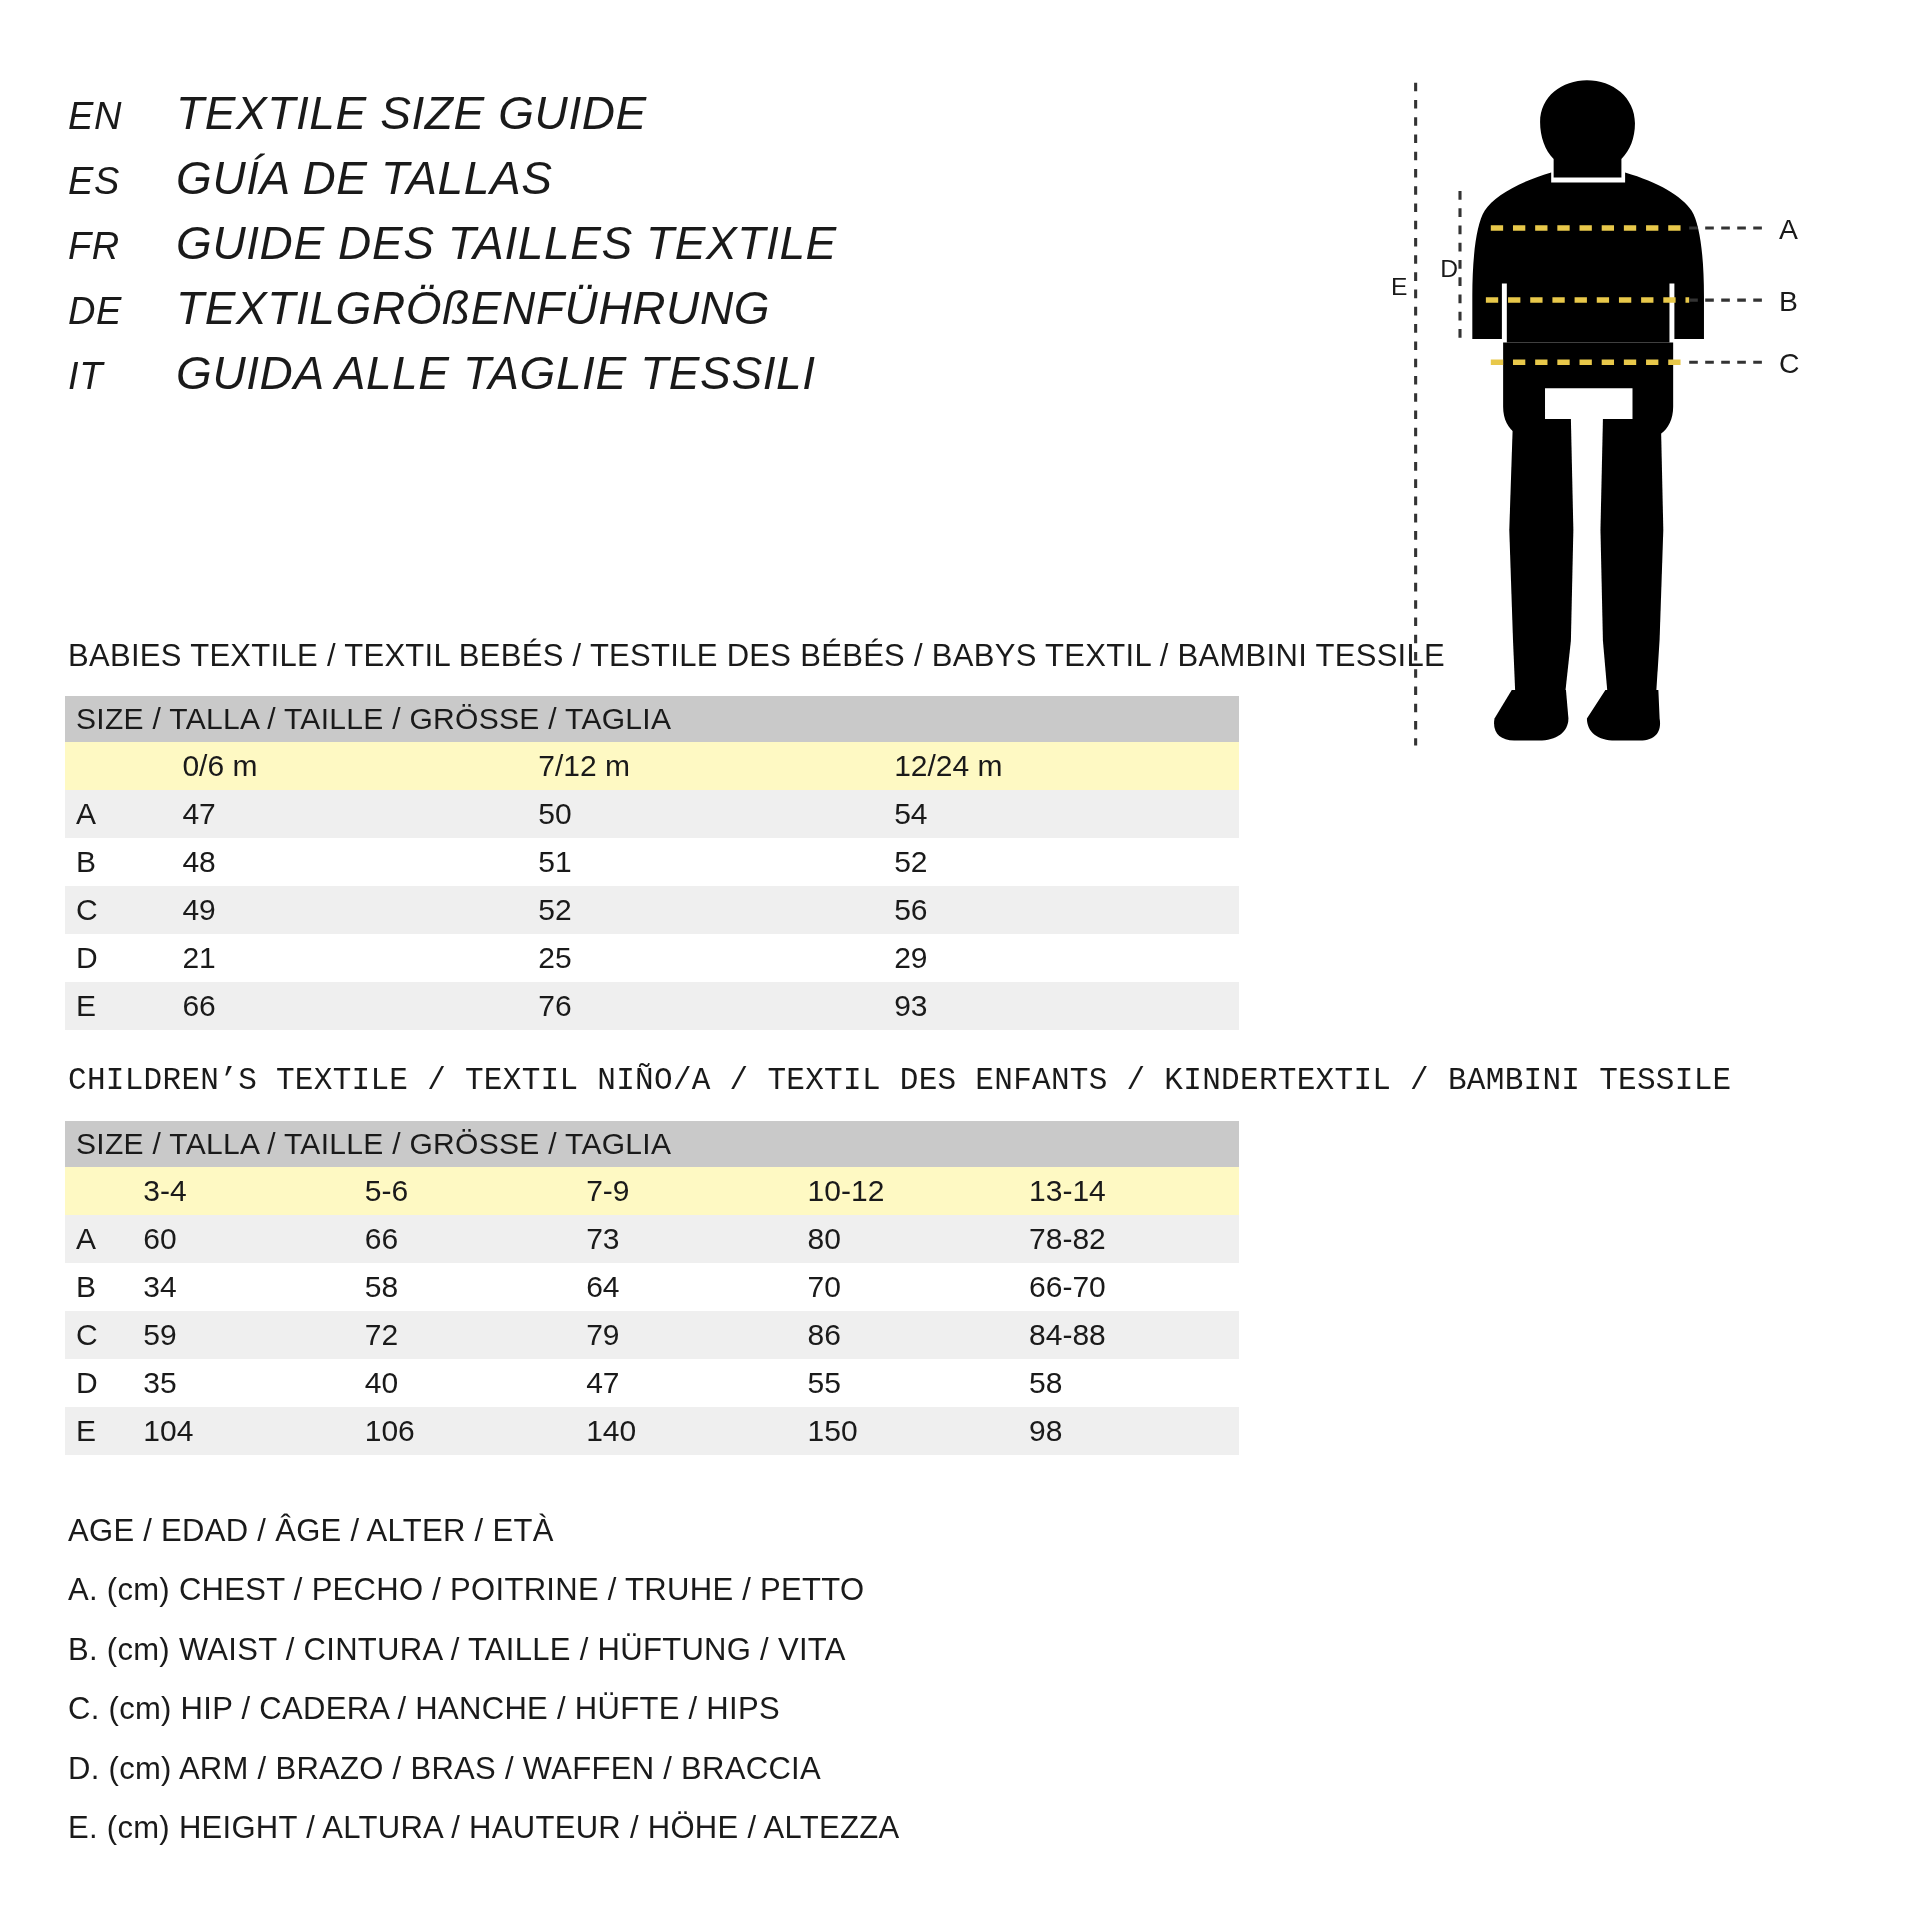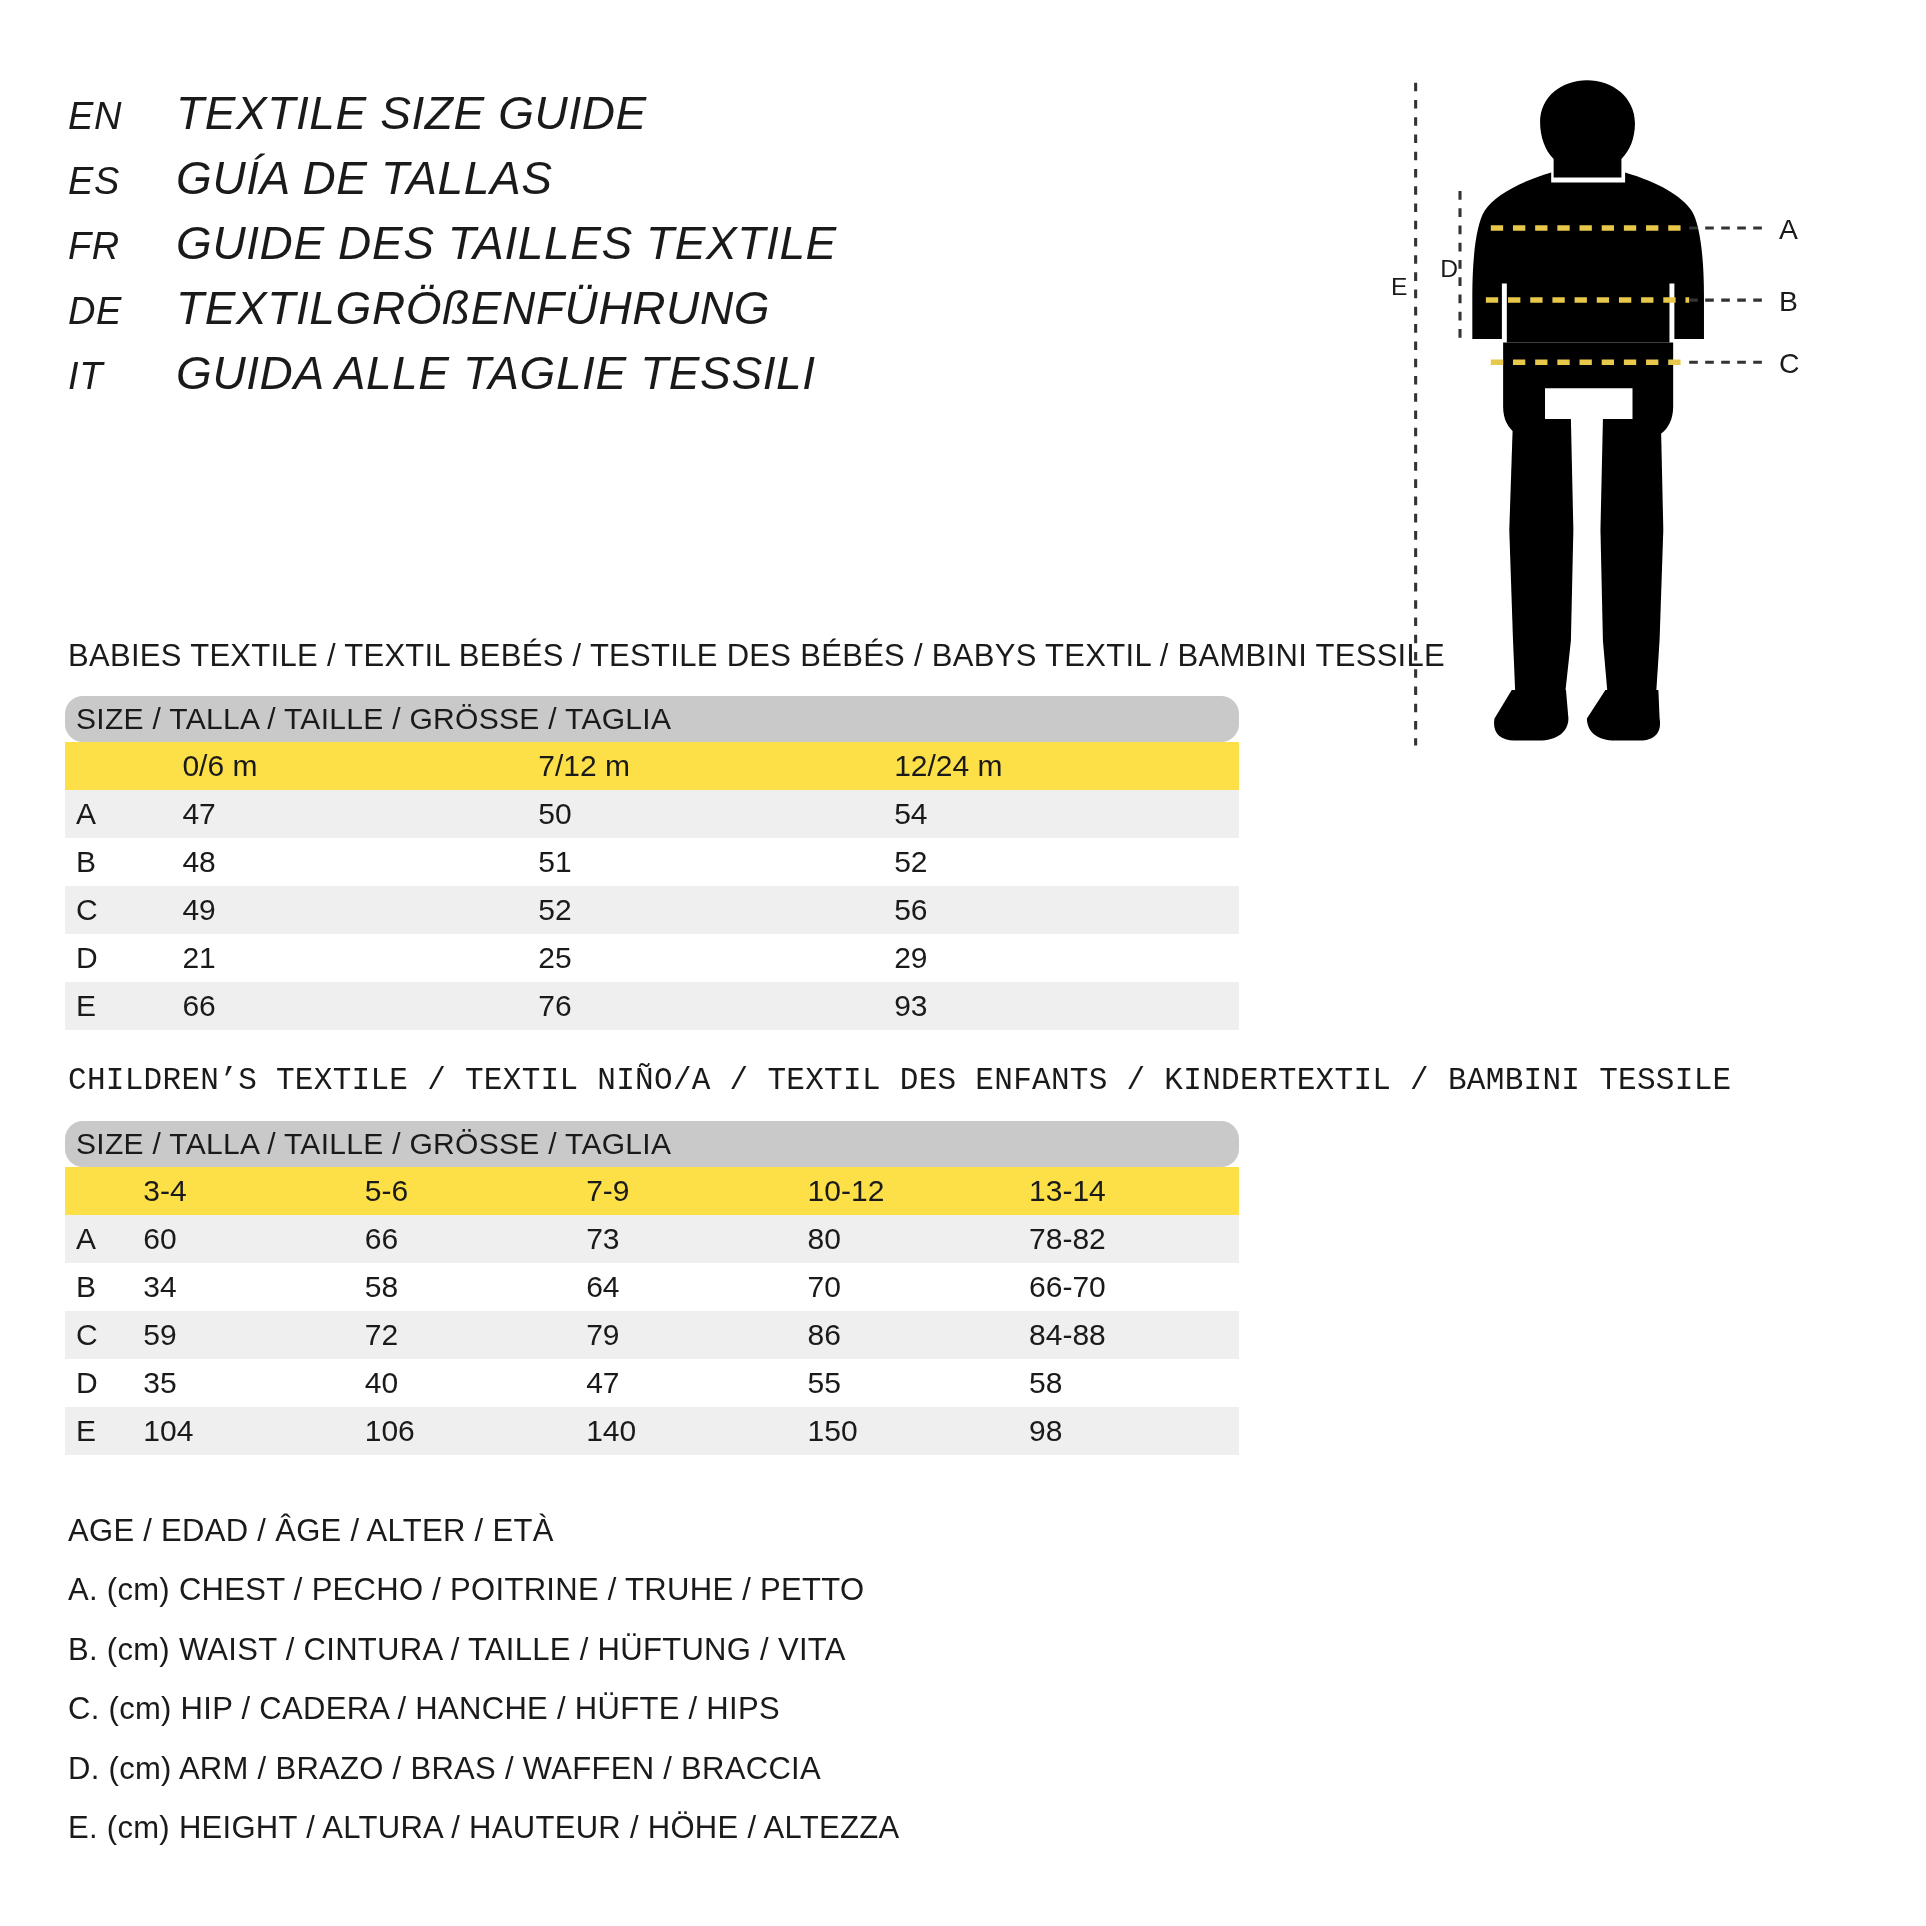--- a/index.html
+++ b/index.html
@@ -76,25 +76,24 @@
     padding: 0;
     text-align: left;
     font-weight: normal;
   }
   .hdr-row td {
     background: #c9c9c9;
     font-size: 30px;
     height: 46px;
     padding-left: 11px;
     letter-spacing: 0.3px;
-    border-radius: 18px;
   }
   .sizes-row td {
     height: 48px;
-    background: #fde047;
+    background: #fef9c3;
     padding-left: 11px;
   }
   .data-row td {
     height: 48px;
     padding-left: 11px;
   }
   .row-shaded td { background: #efefef; }
   .row-plain td { background: #ffffff; }
 
   .col-label { width: 59px; }

